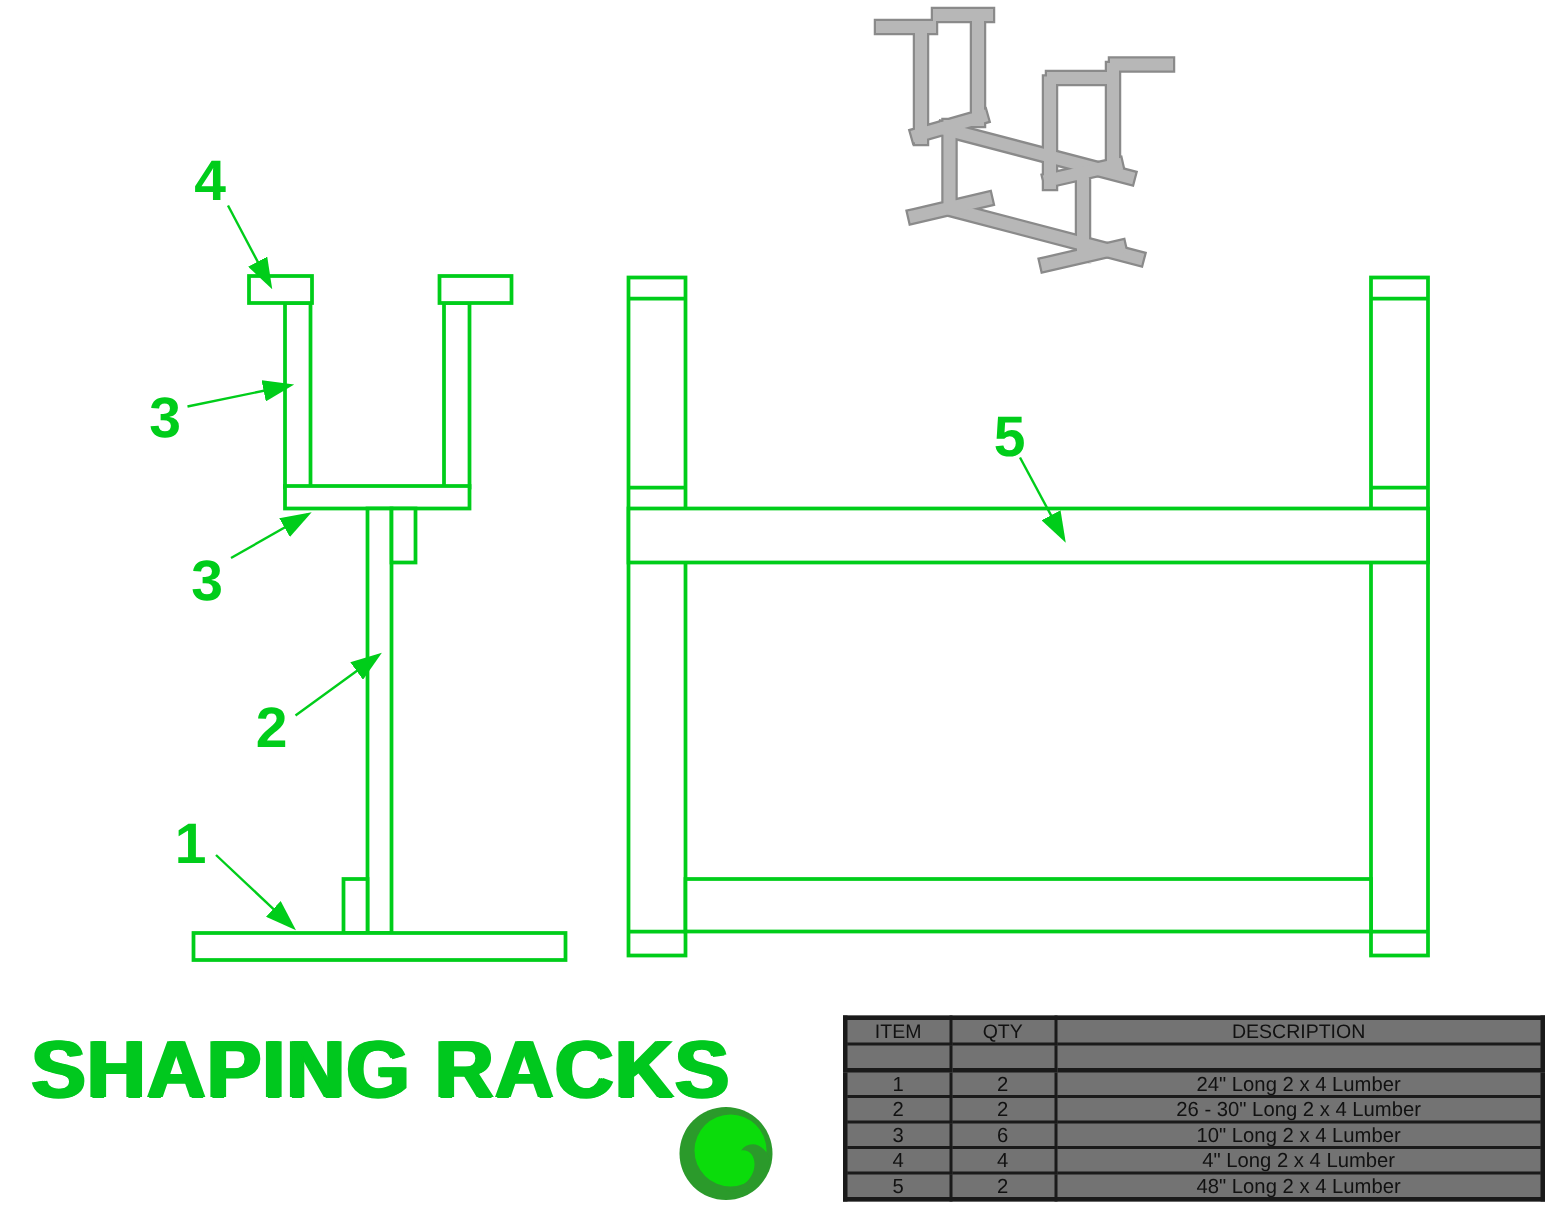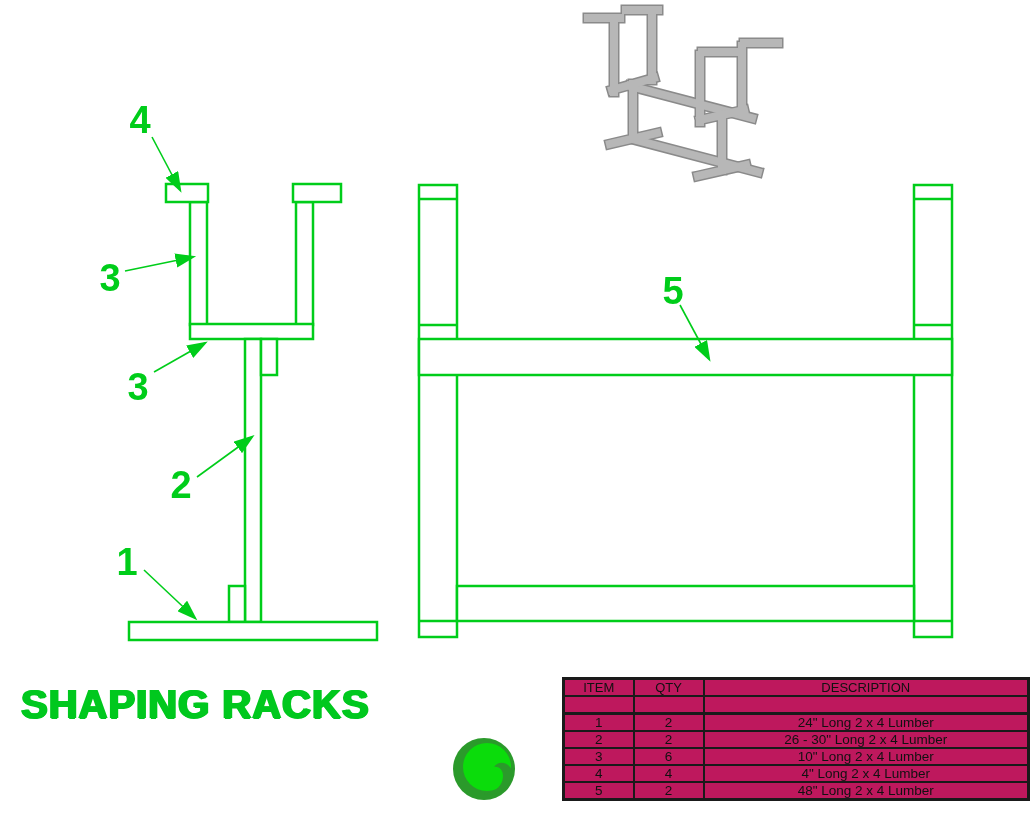--- a/index.html
+++ b/index.html
@@ -25,30 +25,30 @@
   .arrowhead{fill:var(--drawing-green);}
   .callout{fill:var(--drawing-green);font-family:"Liberation Sans",sans-serif;
     font-size:38px;font-weight:bold;text-anchor:middle;}
 
   
   .r-under{stroke:var(--render-gray-dark);stroke-width:11;fill:none;stroke-linecap:square;}
   .r-over{stroke:var(--render-gray);stroke-width:8;fill:none;stroke-linecap:square;}
 
   
   .brand-title{position:absolute;left:21px;top:682px;color:var(--title-green);
-    font-size:40px;font-weight:bold;letter-spacing:1px;white-space:nowrap;
+    font-size:54px;font-weight:bold;letter-spacing:1px;white-space:nowrap;
     text-shadow:1.3px 0 currentColor,-1.3px 0 currentColor,0 1px currentColor;}
   .brand-url{position:absolute;left:20px;top:755px;color:var(--text-black);
     font-size:26px;font-weight:bold;letter-spacing:1px;white-space:nowrap;}
   .logo{position:absolute;left:450px;top:736px;}
 
   
   .parts-table-wrap{position:absolute;left:562px;top:677px;}
   table.parts{border-collapse:collapse;table-layout:fixed;width:465px;
-    border:3px solid #1a1a1a;background:#be185d;}
+    border:3px solid #1a1a1a;background:#737373;}
   table.parts th, table.parts td{border:2px solid #1a1a1a;text-align:center;
     vertical-align:middle;color:#111;font-family:"Liberation Sans",sans-serif;
     white-space:nowrap;overflow:hidden;}
   table.parts th{height:16px;font-size:13px;font-weight:normal;}
   table.parts td{height:17px;font-size:13.5px;}
   table.parts col.c-item{width:70px;}
   table.parts col.c-qty{width:70px;}
   table.parts col.c-desc{width:325px;}
   table.parts tbody tr:nth-child(2) td{border-top-width:3px;}
 </style>

